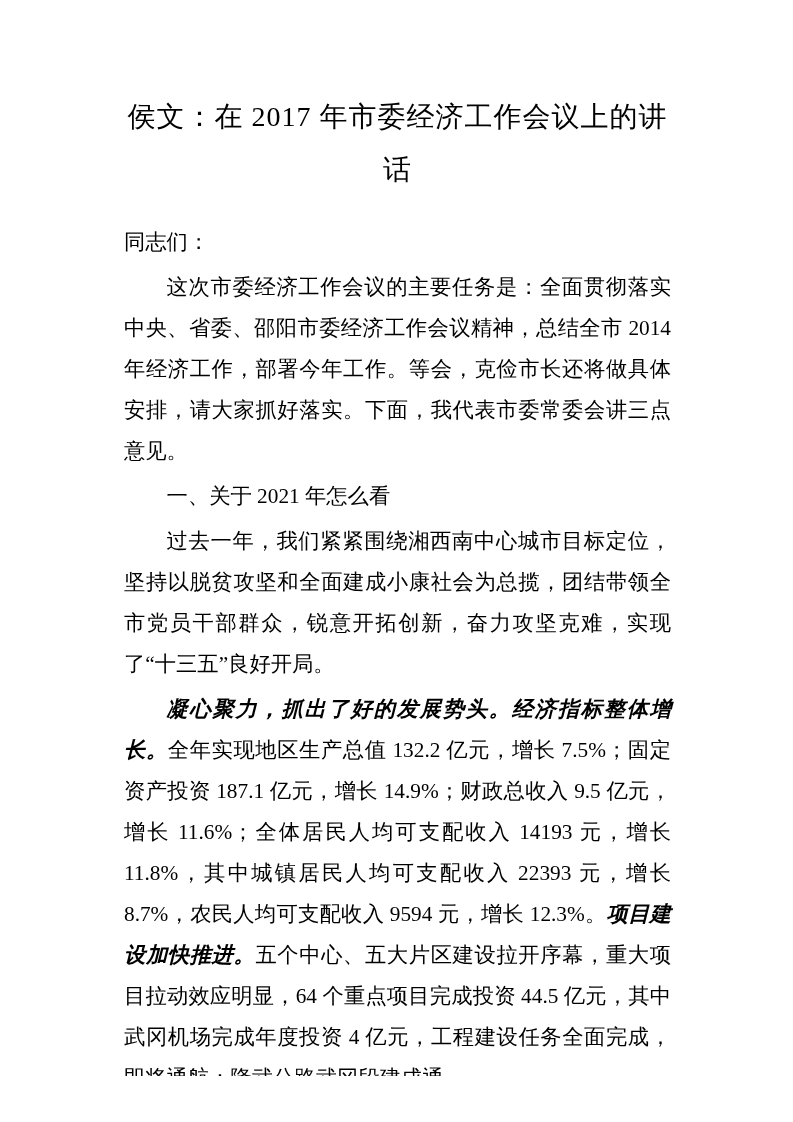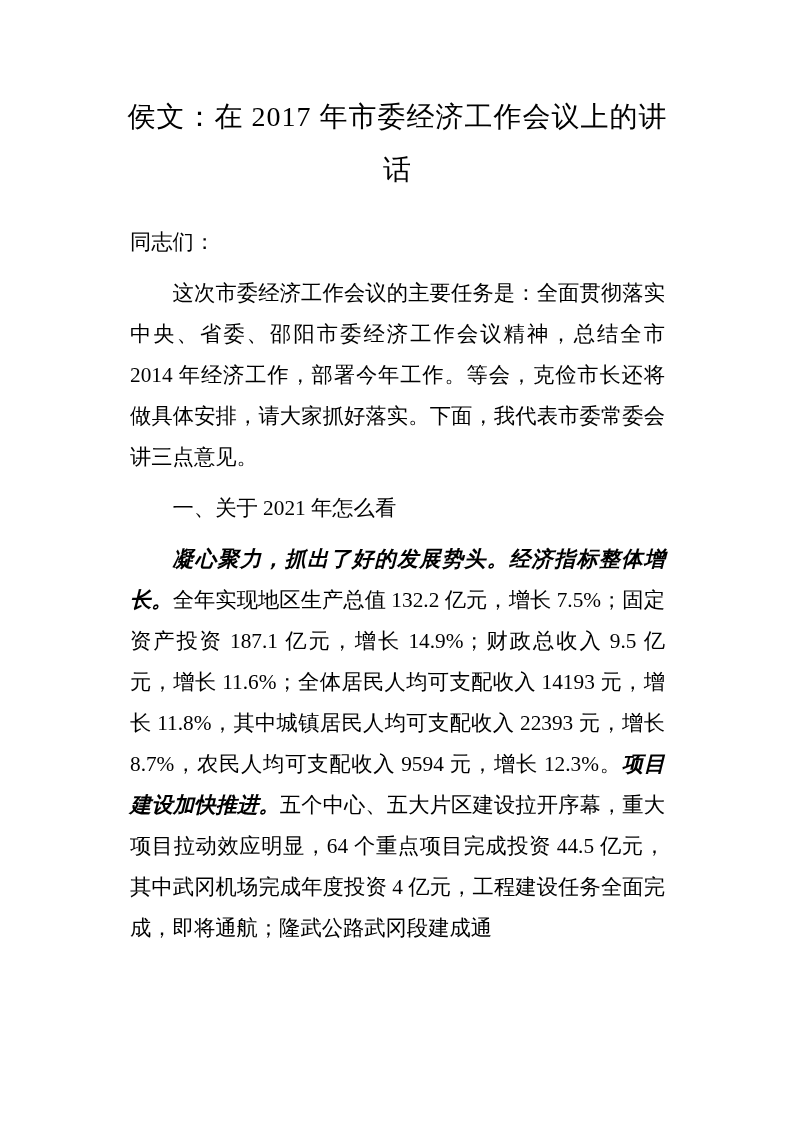--- a/index.html
+++ b/index.html
@@ -26,21 +26,21 @@
     text-align: center;
     letter-spacing: 1px;
     margin: 0 0 26px 0;
   }
   .doc-body {
     font-size: 21.3px;
     line-height: 41px;
     text-align: justify;
   }
   .para {
-    margin: 10px;
+    margin: 4px;
   }
   .para.indent {
     text-indent: 2em;
   }
   .run-bold {
     font-weight: bold;
     font-style: italic;
   }
 </style>
 </head>
@@ -48,15 +48,16 @@
 
 <div class="page">
   <h1 class="doc-title">
     <div class="title-line">侯文：在 2017 年市委经济工作会议上的讲</div>
     <div class="title-line">话</div>
   </h1>
   <div class="doc-body">
       <p class="para"><span class="run">同志们：</span></p>
       <p class="para indent"><span class="run">这次市委经济工作会议的主要任务是：全面贯彻落实中央、省委、邵阳市委经济工作会议精神，总结全市 2014 年经济工作，部署今年工作。等会，克俭市长还将做具体安排，请大家抓好落实。下面，我代表市委常委会讲三点意见。</span></p>
       <p class="para indent"><span class="run">一、关于 2021 年怎么看</span></p>
+      <p class="para indent"><span class="run">过去一年，我们紧紧围绕湘西南中心城市目标定位，坚持以脱贫攻坚和全面建成小康社会为总揽，团结带领全市党员干部群众，锐意开拓创新，奋力攻坚克难，实现了“十三五”良好开局。</span></p>
       <p class="para indent"><span class="run-bold">凝心聚力，抓出了好的发展势头。经济指标整体增长。</span><span class="run">全年实现地区生产总值 132.2 亿元，增长 7.5%；固定资产投资 187.1 亿元，增长 14.9%；财政总收入 9.5 亿元，增长 11.6%；全体居民人均可支配收入 14193 元，增长 11.8%，其中城镇居民人均可支配收入 22393 元，增长 8.7%，农民人均可支配收入 9594 元，增长 12.3%。</span><span class="run-bold">项目建设加快推进。</span><span class="run">五个中心、五大片区建设拉开序幕，重大项目拉动效应明显，64 个重点项目完成投资 44.5 亿元，其中武冈机场完成年度投资 4 亿元，工程建设任务全面完成，即将通航；隆武公路武冈段建成通</span></p>
     </div>
 </div>
 
 </body></html>

